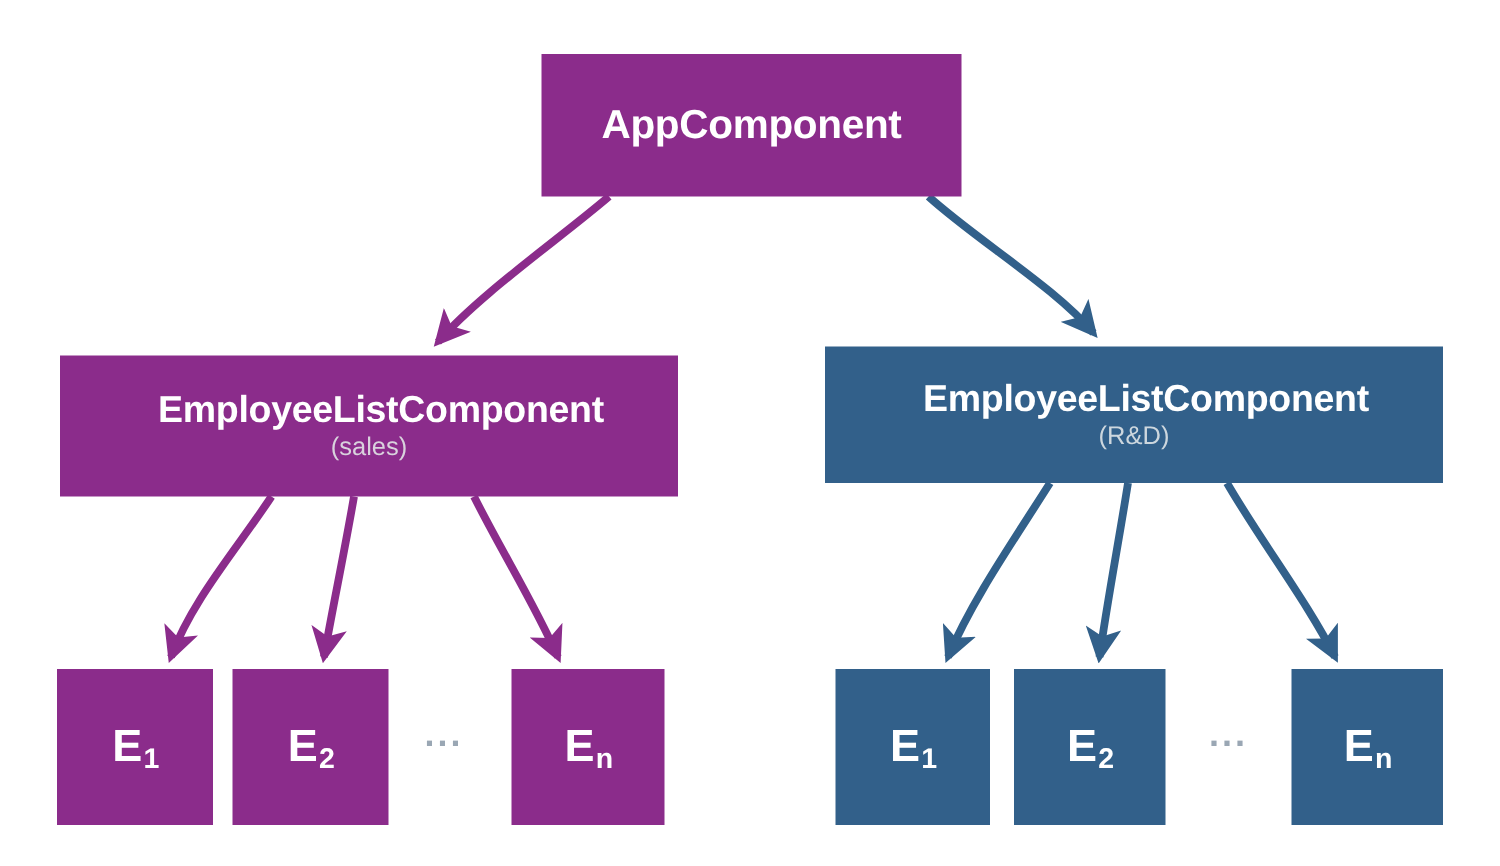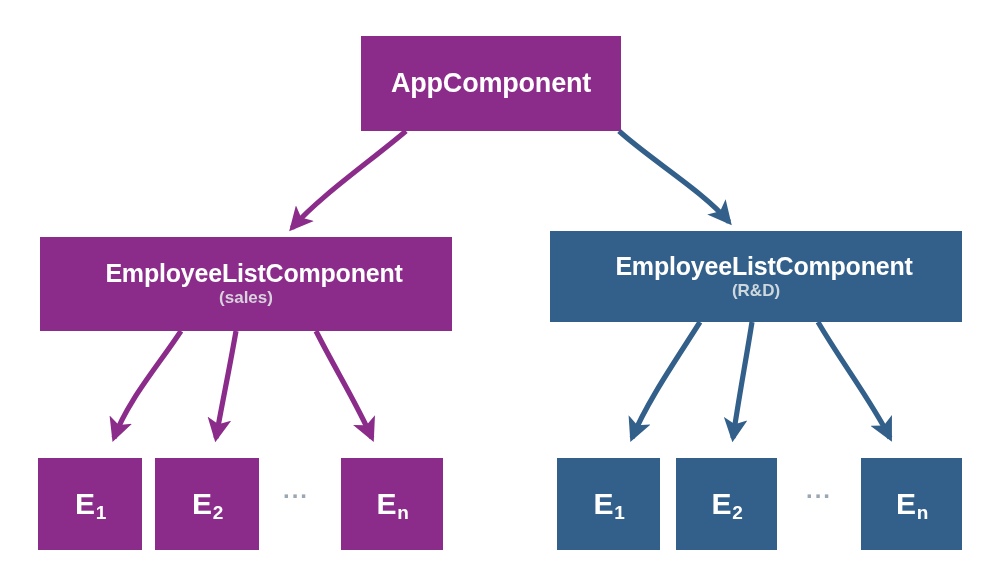--- a/index.html
+++ b/index.html
@@ -36,34 +36,34 @@
     color: #ffffff;
     text-align: center;
     line-height: 1.08;
   }
   .node-title {
     font-weight: bold;
     letter-spacing: -0.2px;
     white-space: nowrap;
   }
   .node-sub {
-    font-weight: bold;
+    font-weight: normal;
     color: #d9d2dd;
     margin-top: 2px;
   }
   .node.blue .node-sub {
     color: #cdd7de;
     text-align: right;
   }
 
   
   #node-app {
     left: 361px;
     top: 36px;
-    width: 260px;
+    width: 280px;
     height: 95px;
   }
   #node-app .node-title {
     font-size: 27px;
   }
 
   
   .node-mid .node-title {
     font-size: 25px;
     margin-left: 16px;
@@ -80,22 +80,22 @@
   #node-list-rnd {
     left: 550px;
     top: 231px;
     width: 412px;
     height: 91px;
   }
 
   
   .node-leaf {
     width: 104px;
-    height: 92px;
-    top: 458px;
+    height: 104px;
+    top: 446px;
   }
   .node-leaf .node-title {
     font-size: 30px;
   }
   .node-leaf .node-title sub {
     font-size: 19px;
     font-weight: bold;
     vertical-align: baseline;
     position: relative;
     bottom: -5px;

